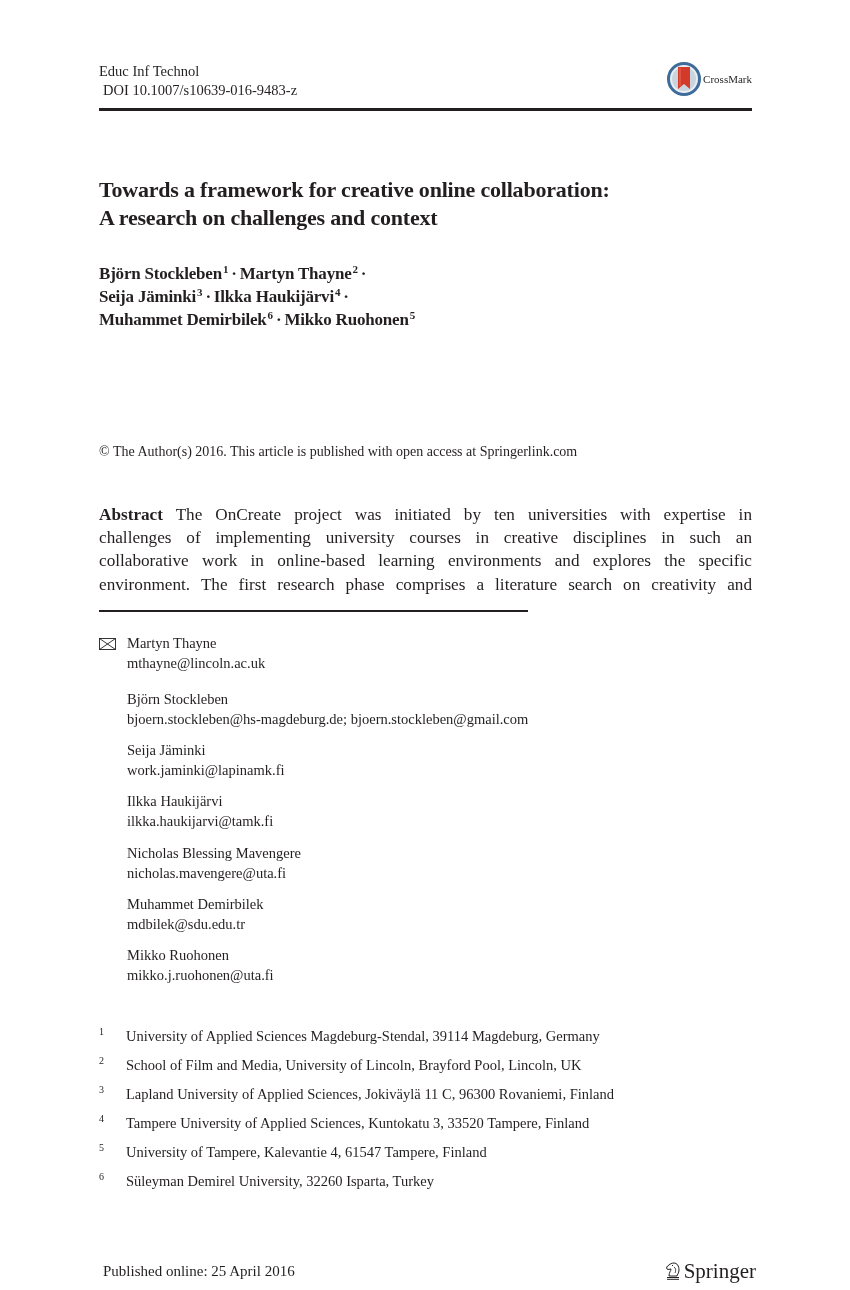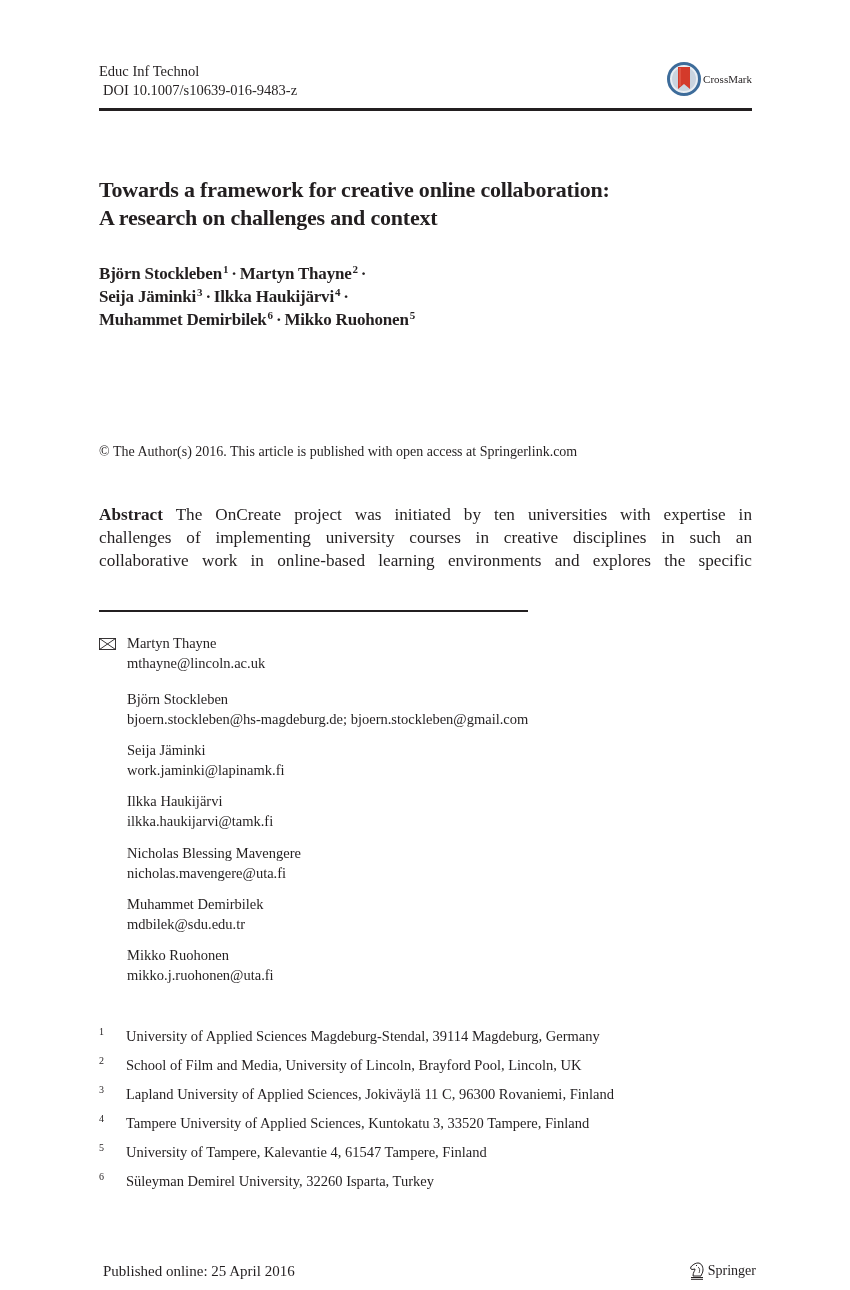--- a/index.html
+++ b/index.html
@@ -37,21 +37,21 @@
   .contact { position: absolute; left: 28px; font-size: 14.5px; line-height: 19.5px; white-space: nowrap; }
   .envelope { position: absolute; left: 0; top: 4px; }
 
   .affils { position: absolute; top: 1026px; left: 0; width: 653px; }
   .affil { position: absolute; left: 0; font-size: 14.5px; line-height: 20px; white-space: nowrap; height: 20px; }
   .affil .num { position: absolute; left: 0; top: -4px; font-size: 10px; }
   .affil .txt { position: absolute; left: 27px; top: 0; }
 
   .footer { position: absolute; top: 1224px; left: 4px; width: 653px; height: 22px; margin-top: 37px; }
   .published { position: absolute; left: 0; top: 0; font-size: 15px; line-height: 20px; white-space: nowrap; }
-  .springer { position: absolute; right: 0; top: 0; display: flex; align-items: center; font-size: 14px; line-height: 20px; }
+  .springer { position: absolute; right: 0; top: 0; display: flex; align-items: center; font-size: 21px; line-height: 20px; }
   .springer svg { margin-right: 3px; }
 </style>
 </head>
 <body>
 
 <div class="page">
 
   <div class="header">
     <div class="journal">Educ Inf Technol</div>
     <div class="doi">DOI 10.1007/s10639-016-9483-z</div>
@@ -83,20 +83,21 @@
       <span>Muhammet Demirbilek</span><sup>6</sup><span class="sep">·</span><span>Mikko Ruohonen</span><sup>5</sup>
     </div>
   </div>
 
   <div class="copyright">© The Author(s) 2016. This article is published with open access at Springerlink.com</div>
 
   <div class="abstract">
     <span class="line"><b>Abstract</b> <span>The OnCreate project was initiated by ten universities with expertise in</span></span>
     <span class="line">challenges of implementing university courses in creative disciplines in such an</span>
     <span class="line">collaborative work in online-based learning environments and explores the specific</span>
+    <span class="line">environment. The first research phase comprises a literature search on creativity and</span>
   </div>
 
   <div class="fn-rule"></div>
 
   <div class="contacts">
     <svg class="envelope" width="17" height="12" viewBox="0 0 17 12">
       <rect x="0.5" y="0.5" width="16" height="11" fill="none" stroke="#231f20" stroke-width="0.9"></rect>
       <path d="M0.5 0.5 L16.5 11.5 M16.5 0.5 L0.5 11.5" stroke="#231f20" stroke-width="0.9" fill="none"></path>
     </svg>
     <div class="contact" style="top:0px">

